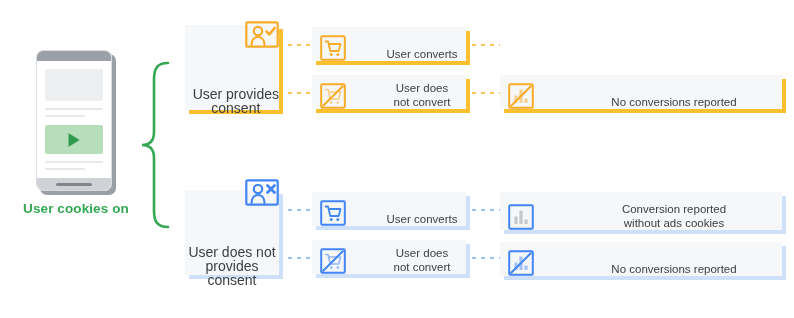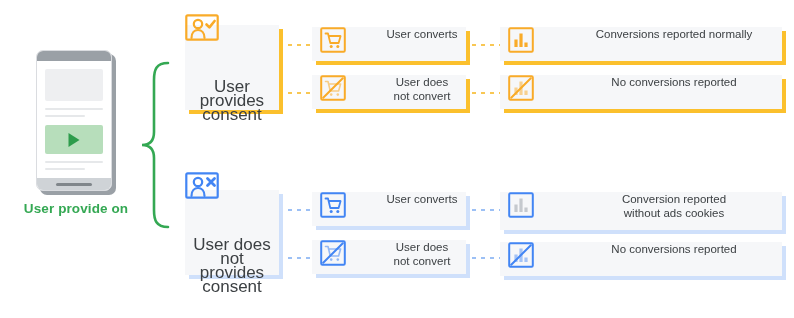--- a/index.html
+++ b/index.html
@@ -41,31 +41,31 @@
   }
 
   
   .brace{position:absolute;left:138px;top:60px;width:36px;height:170px;}
 
   
   .card{
     position:absolute;
     background:#f6f7f9;
     box-sizing:border-box;
-    display:flex;align-items:flex-start;gap:32px;
+    display:flex;align-items:flex-end;gap:32px;
   }
   .card.yellow{box-shadow:4px 4px 0 0 #fbc02d;}
   .card.blue{box-shadow:4px 4px 0 0 #cfe0fb;}
 
   .consent{
     flex-direction:column;justify-content:center;
     text-align:center;
   }
   .consent .ctext{
-    font-size:17px;line-height:14px;color:#3c4043;margin-top:7px;
+    font-size:14px;line-height:14px;color:#3c4043;margin-top:7px;
     white-space:pre-line;
   }
   .rowcard .rtext{
     font-size:11.5px;line-height:14px;color:#3c4043;text-align:center;
     white-space:pre-line;flex:1;
   }
   .icon-holder{display:flex;align-items:center;justify-content:center;flex:0 0 auto;}
 
   
   .dots{position:absolute;height:2px;}
@@ -88,21 +88,21 @@
         <div class="ph-play"></div>
       </div>
       <div class="ph-line" style="top:110px;"></div>
       <div class="ph-line short" style="top:117px;"></div>
       <div class="phone-botbar"></div>
       <div class="phone-home"></div>
     </div>
   </div>
 
   <div class="phone-caption">
-    <div>User provide on</div>
+    <div>User cookies on</div>
   </div>
 
   <div class="brace">
     <svg width="36" height="170" viewBox="0 0 36 170" fill="none" xmlns="http://www.w3.org/2000/svg">
       <path d="M30 3 C18 3 16 10 16 20 L16 72 C16 81 12 85 4 85 C12 85 16 89 16 98 L16 150 C16 160 18 167 30 167" stroke="#34a853" stroke-width="2.6" stroke-linecap="round" fill="none"></path>
     </svg>
   </div>
 
   <div class="card yellow consent" style="left:185px;top:25px;width:94px;height:85px;">
     <span class="icon-holder">
@@ -144,31 +144,20 @@
         <path d="M3.2 22.8 L22.8 3.2" stroke="#f9ab28" stroke-width="2" stroke-linecap="round"></path>
       </svg>
     </span>
     <div class="rtext">User does
 not convert</div>
   </div>
 
   <div class="dots y" style="left:472px;top:44px;width:28px;"></div>
   <div class="dots y" style="left:472px;top:92px;width:28px;"></div>
 
-  <div class="card yellow rowcard" style="left:500px;top:27px;width:282px;height:34px;">
-    <span class="icon-holder" style="margin-left:8px;">
-      <svg width="26" height="26" viewBox="0 0 26 26" fill="none" xmlns="http://www.w3.org/2000/svg">
-        <rect x="1.2" y="1.2" width="23.6" height="23.6" rx="1.2" stroke="#f9ab28" stroke-width="2"></rect>
-        <rect x="6.4" y="12.5" width="3.2" height="7.5" fill="#f9ab28"></rect>
-        <rect x="11.4" y="6.5" width="3.2" height="13.5" fill="#f9ab28"></rect>
-        <rect x="16.4" y="15.5" width="3.2" height="4.5" fill="#f9ab28"></rect>
-      </svg>
-    </span>
-    <div class="rtext">Conversions reported normally</div>
-  </div>
 
   <div class="card yellow rowcard" style="left:500px;top:75px;width:282px;height:34px;">
     <span class="icon-holder" style="margin-left:8px;">
       <svg width="26" height="26" viewBox="0 0 26 26" fill="none" xmlns="http://www.w3.org/2000/svg">
         <rect x="1.2" y="1.2" width="23.6" height="23.6" rx="1.2" stroke="#f9ab28" stroke-width="2"></rect>
         <g opacity="0.5">
           <rect x="6.4" y="12.5" width="3.2" height="7.5" fill="#f9ab28"></rect>
           <rect x="11.4" y="6.5" width="3.2" height="13.5" fill="#f9ab28"></rect>
           <rect x="16.4" y="15.5" width="3.2" height="4.5" fill="#f9ab28"></rect>
         </g>

